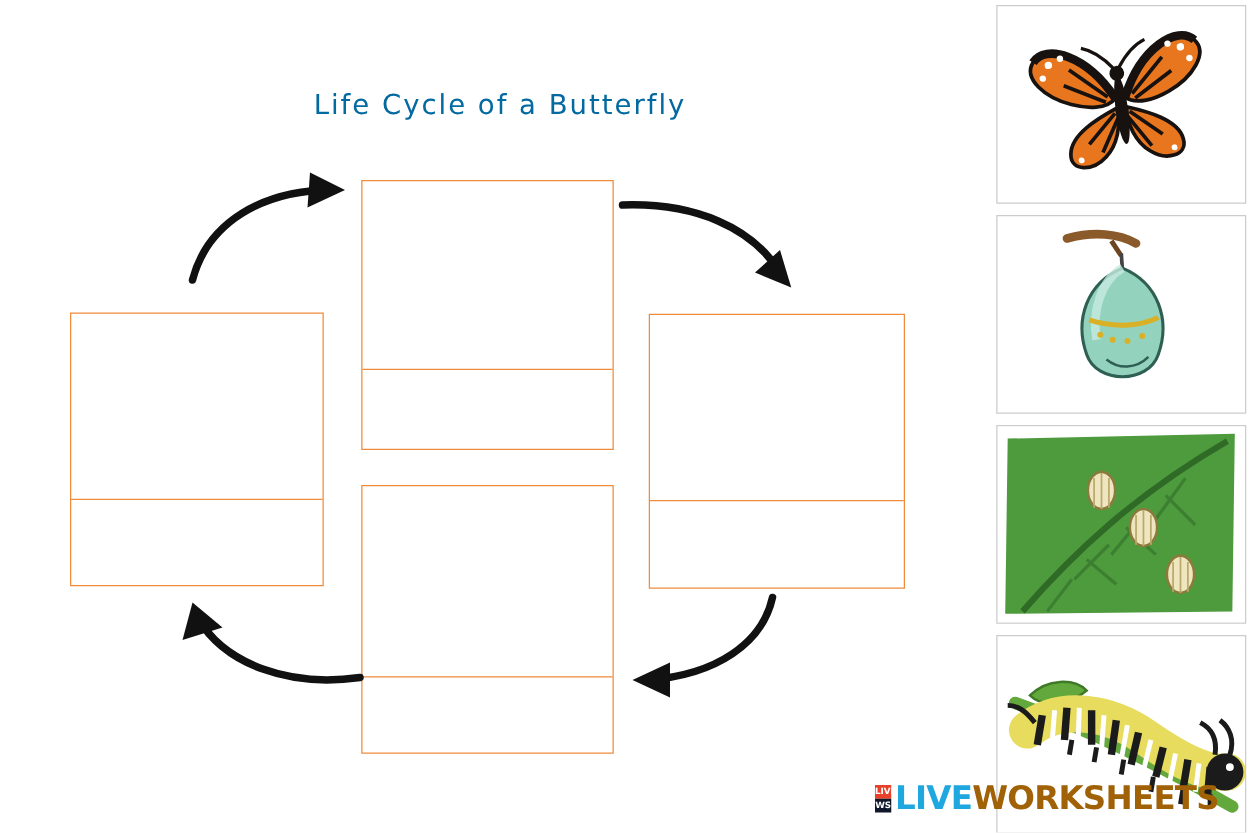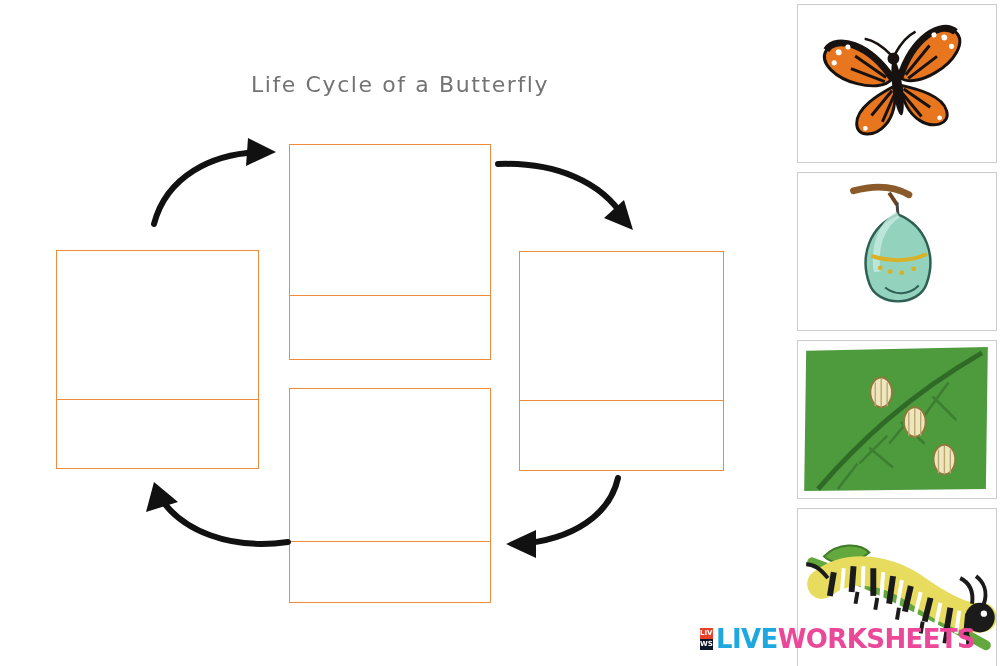--- a/index.html
+++ b/index.html
@@ -19,21 +19,21 @@
     left: 0; top: 0;
     width: 1000px;
     height: 666px;
   }
   .title {
     position: absolute;
     left: 230px;
     top: 72px;
     width: 340px;
     text-align: center;
-    color: #737373;
+    color: #0369a1;
     font-size: 22px;
     letter-spacing: 1.6px;
     font-family: "DejaVu Sans", sans-serif;
   }
   
   .box {
     position: absolute;
     border: 1.6px solid #ef8b3c;
     background: #ffffff;
     box-sizing: border-box;
@@ -102,21 +102,21 @@
   }
   #logo .sq .s1 { background: #e8412a; }
   #logo .sq .s2 { background: #0f172a; }
   #logo .wordmark {
     font-size: 26px;
     font-weight: bold;
     letter-spacing: -0.6px;
     font-family: "DejaVu Sans", sans-serif;
   }
   #logo .wordmark .live { color: #1fa7df; }
-  #logo .wordmark .work { color: #ec4899; margin-top: 15px; }
+  #logo .wordmark .work { color: #a16207; margin-top: 15px; }
 </style>
 </head>
 <body>
 
 <div id="worksheet">
 
   <div class="title">Life Cycle of a Butterfly</div>
 
   <div class="box" id="box-top">
     <div class="divider"></div>

